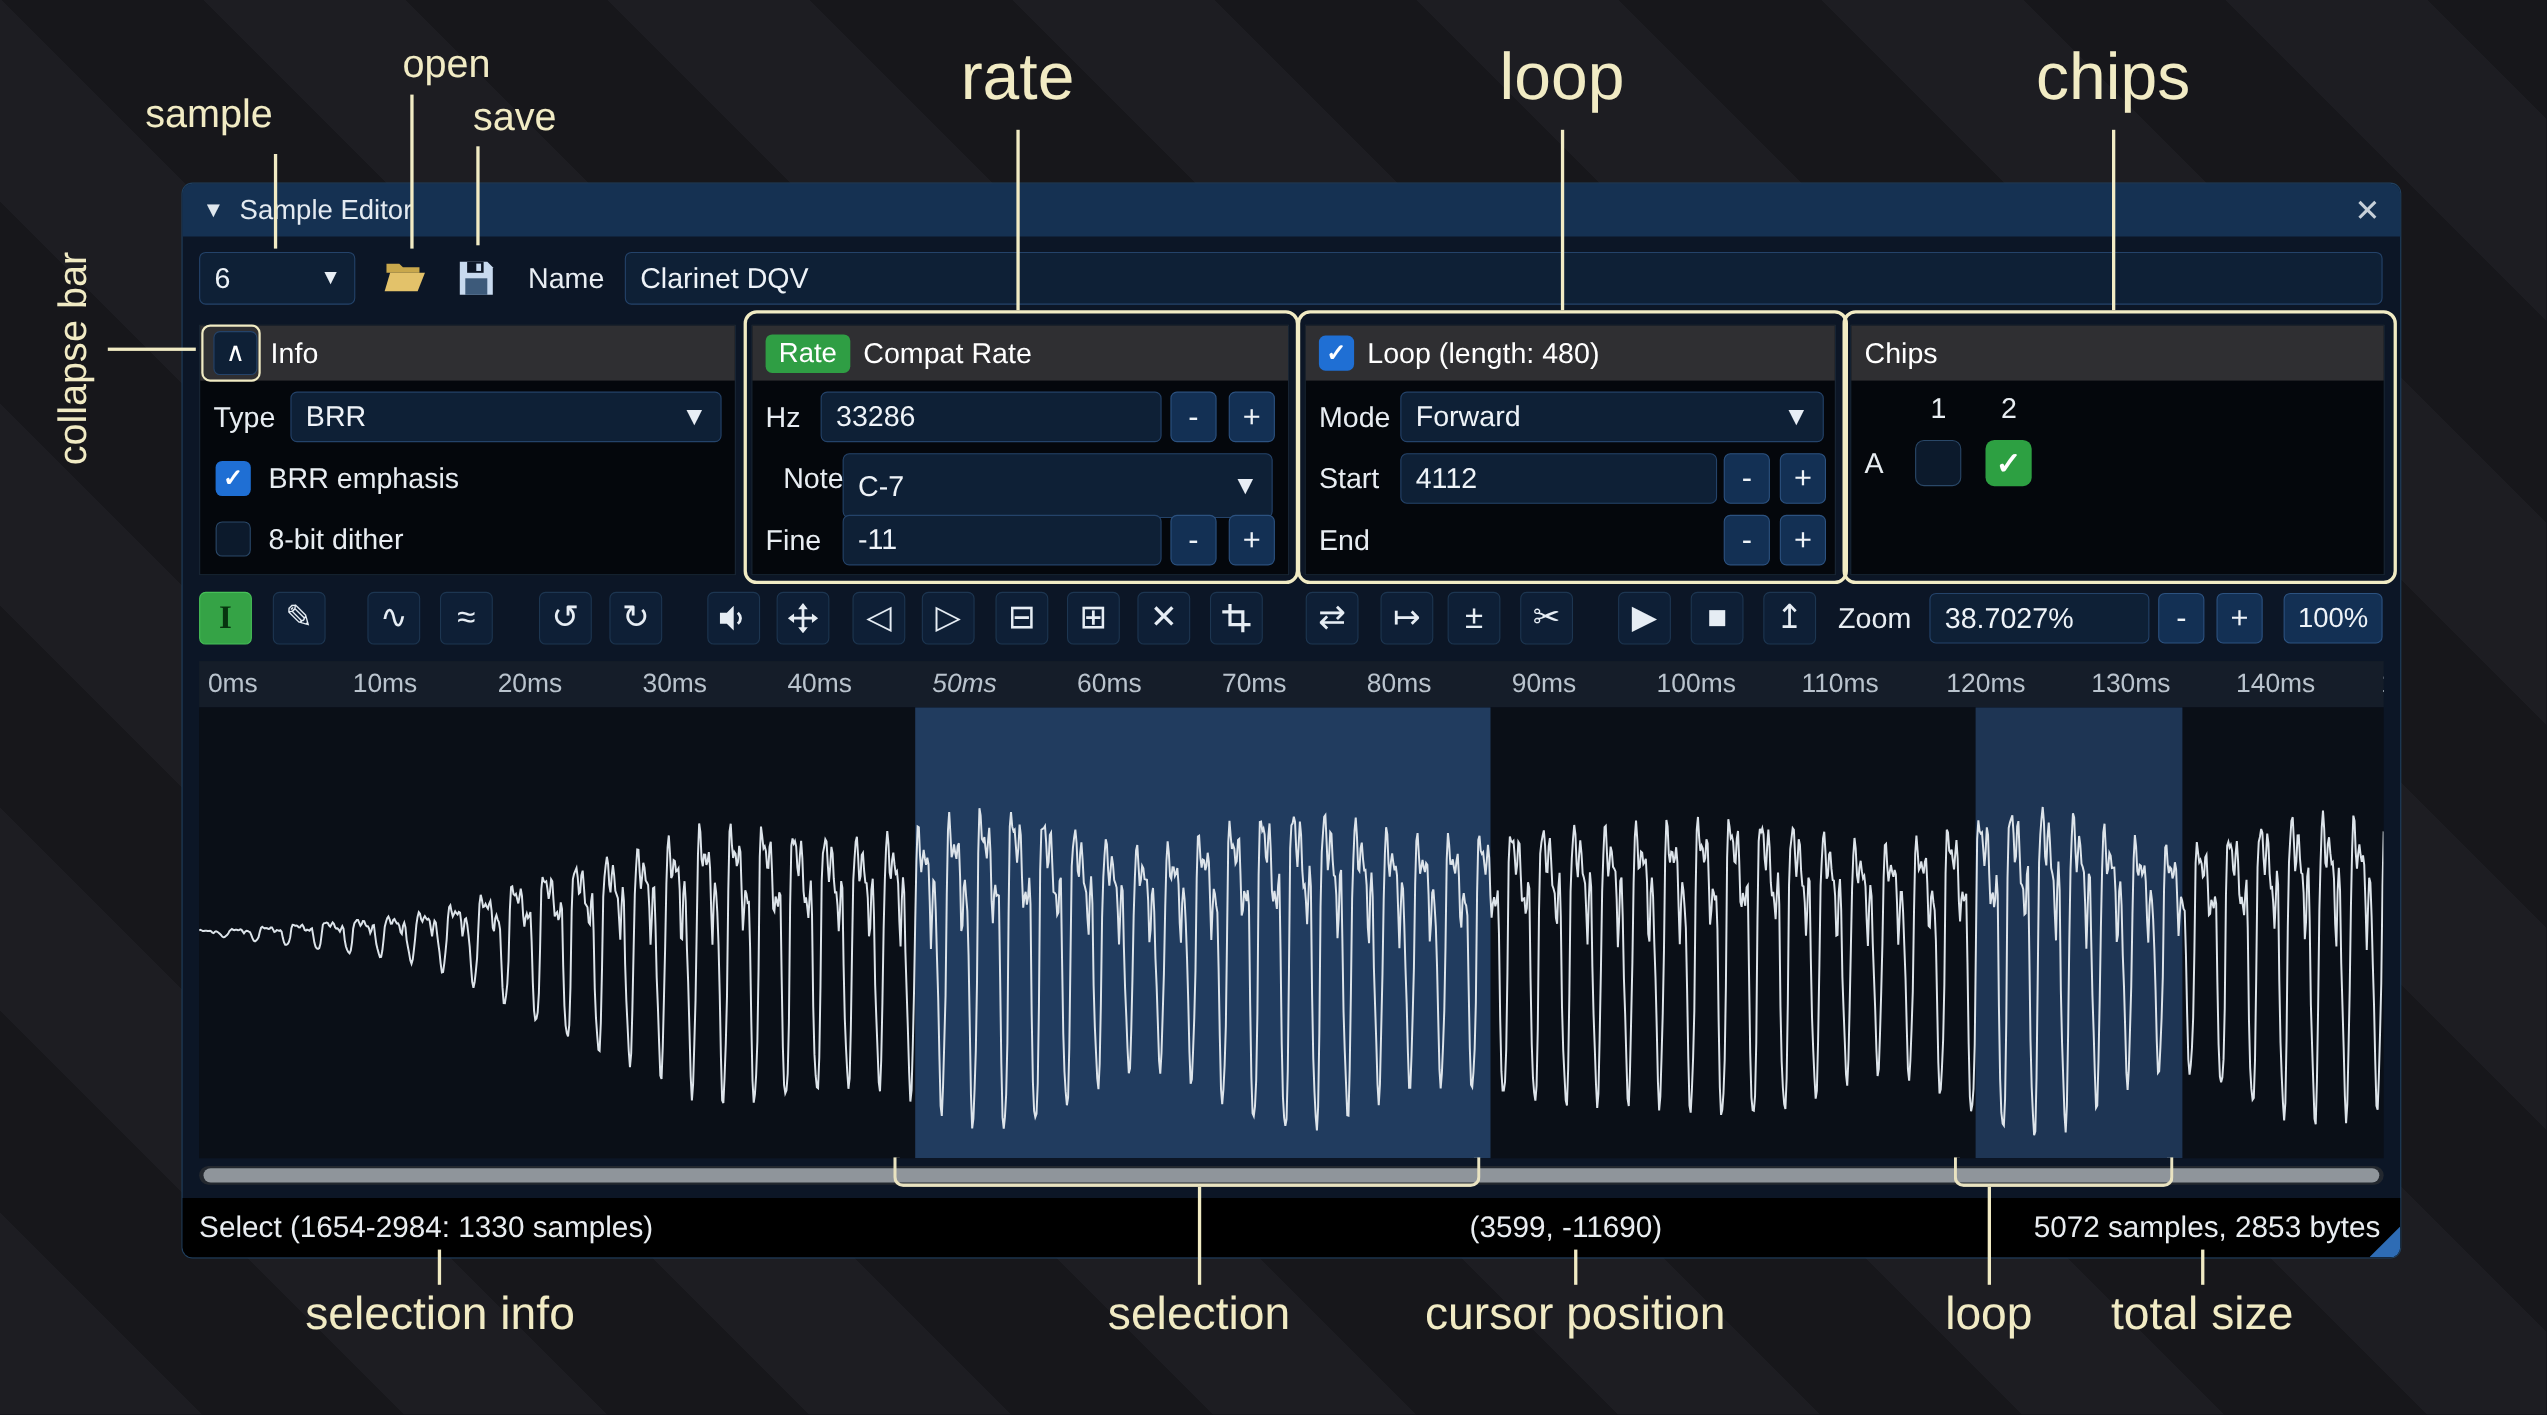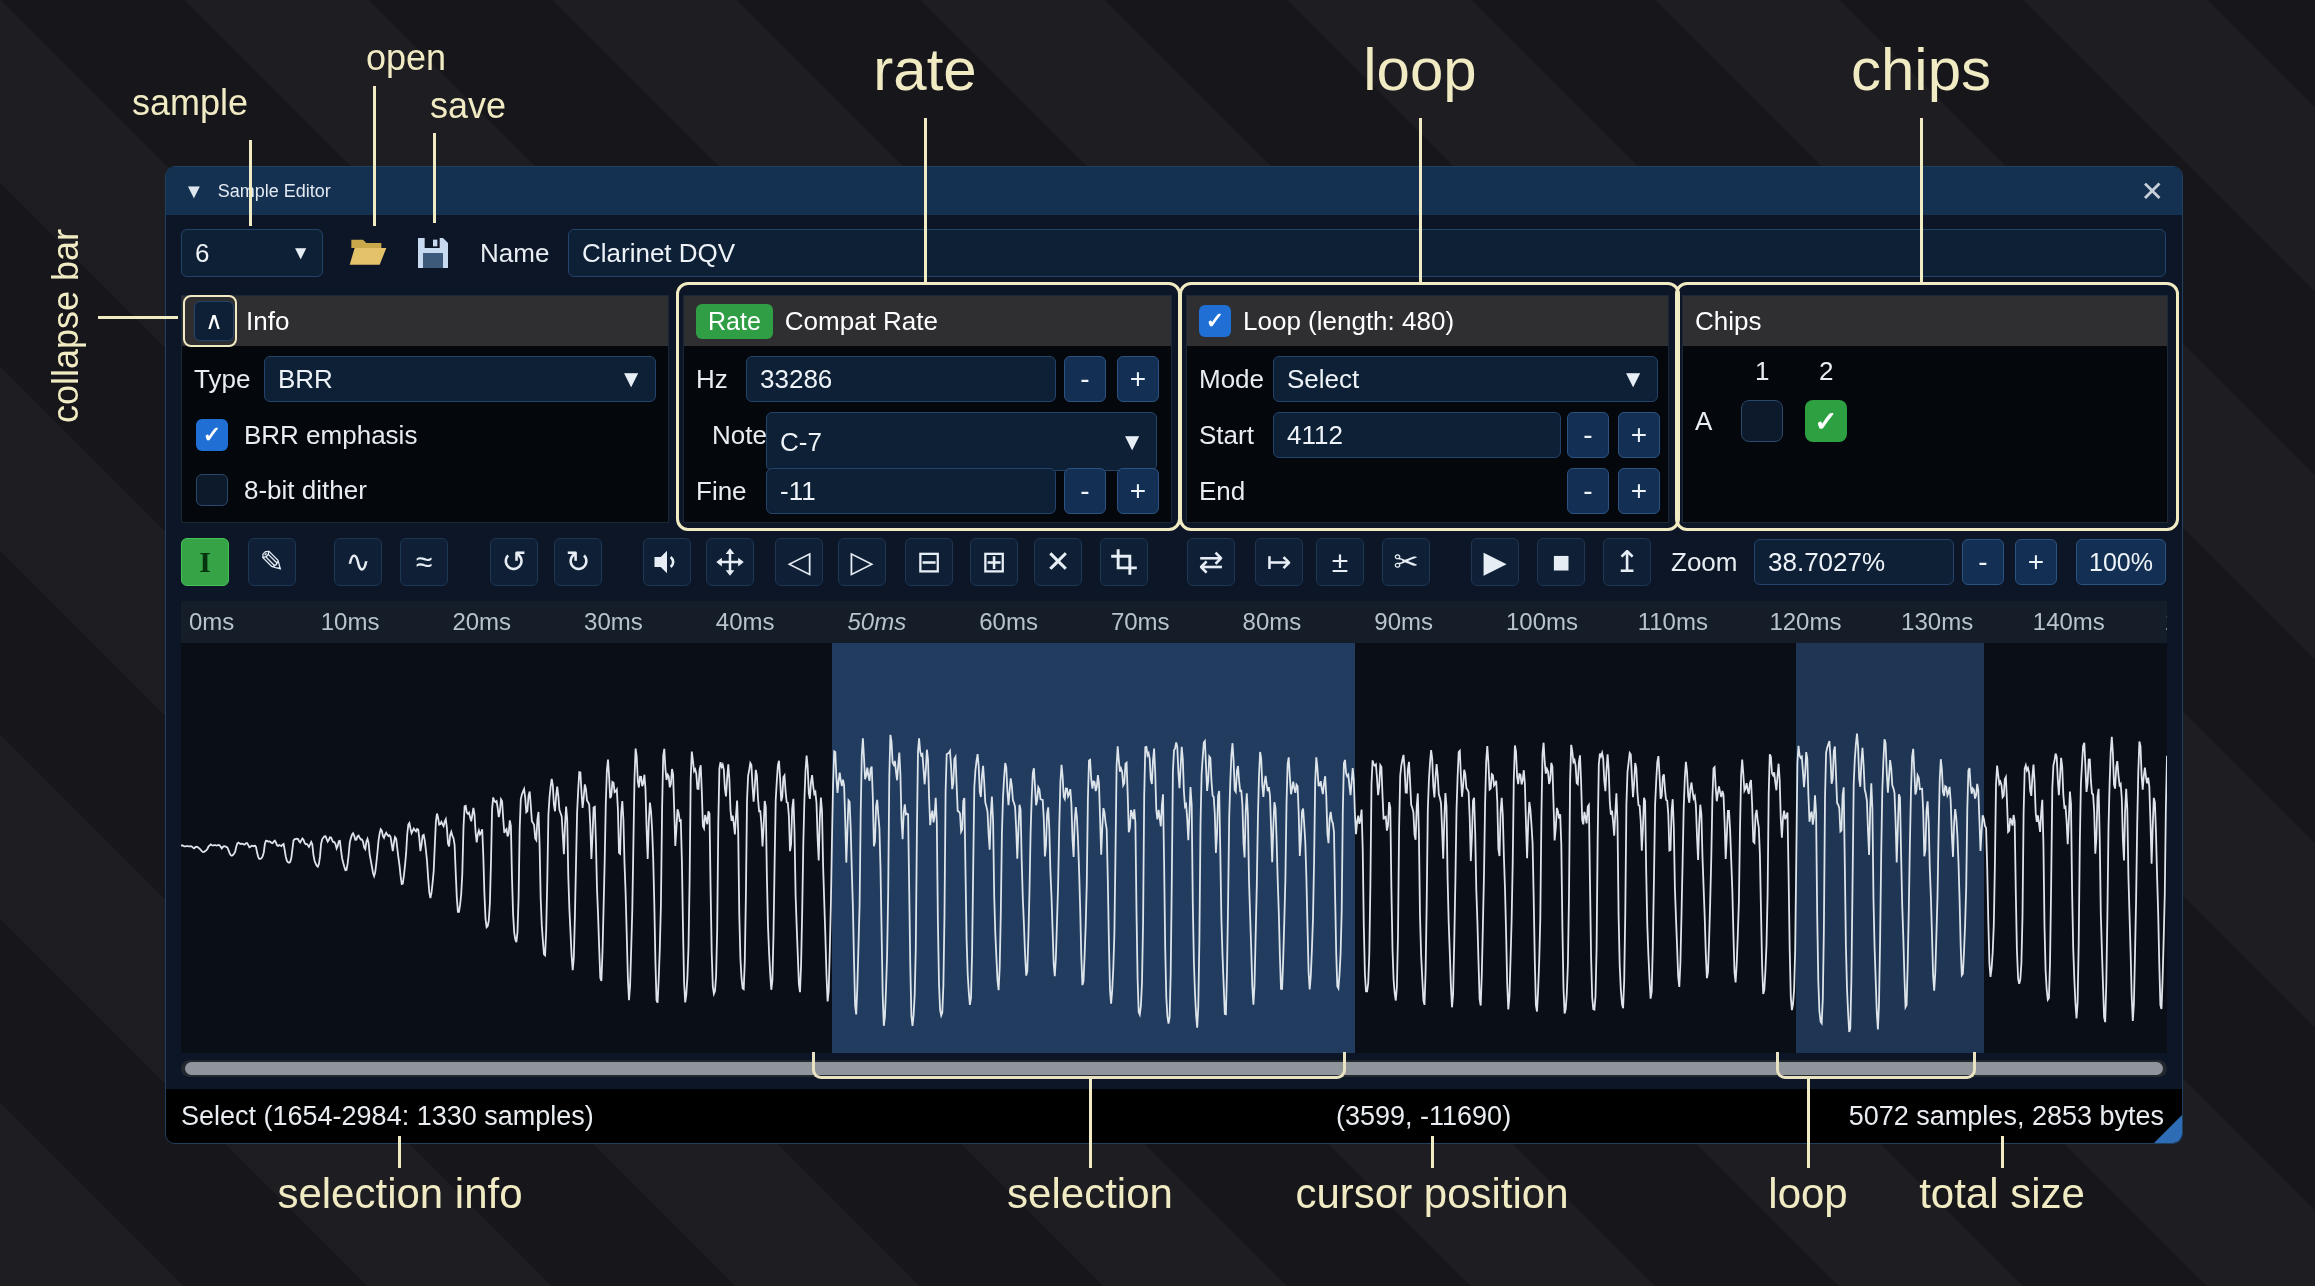--- a/index.html
+++ b/index.html
@@ -15,21 +15,21 @@
   .ann-lg{font-size:60px;}
   .ann-rot{transform:translate(-50%,-50%) rotate(-90deg);transform-origin:center;}
   .vline{position:absolute;width:3px;background:#f1ebc4;z-index:19;}
   .hline{position:absolute;height:3px;background:#f1ebc4;z-index:19;}
   .ann-box{position:absolute;border:3px solid #f1ebc4;border-radius:12px;z-index:18;pointer-events:none;}
   
   #win{position:absolute;left:165px;top:166px;width:2016px;height:976px;background:#0c1626;
        border:1px solid #20405f;border-radius:10px;color:#e8edf2;z-index:2;}
   #titlebar{position:absolute;left:0;top:0;right:0;height:48px;background:#153152;
        border-radius:9px 9px 0 0;display:flex;align-items:center;padding:0 18px;gap:14px;box-sizing:border-box;}
-  #titlebar .ttl{font-size:18px;color:#e3eaf1;}
+  #titlebar .ttl{font-size:25px;color:#e3eaf1;}
   .tri{font-size:20px;color:#dfe7ee;}
   #close-x{margin-left:auto;font-size:28px;color:#c7d0d9;cursor:default;}
   
   .field{background:#0e2036;border:1px solid #24436a;border-radius:6px;box-sizing:border-box;}
   .fld-txt{position:absolute;left:13px;top:50%;transform:translateY(-50%);font-size:26px;color:#eef3f8;}
   .dd-arrow{position:absolute;right:12px;top:50%;transform:translateY(-50%);font-size:19px;color:#e8eef5;}
   .lbl{font-size:26px;color:#e8edf2;}
   .icon-btn{position:absolute;width:48px;height:48px;border-radius:6px;display:flex;align-items:center;justify-content:center;}
   
   .panel{position:absolute;top:128px;height:228px;background:#04070c;border:1px solid #1a2838;box-sizing:border-box;}
@@ -153,21 +153,21 @@
 
     <div class="panel" style="left:1020px;width:483px;">
       <div class="phead">
         <div class="chk chk-on">
           <span>✓</span>
         </div>
         <span>Loop (length: 480)</span>
       </div>
       <span class="prow-lbl" style="left:12px;top:60px;line-height:46px;">Mode</span>
       <div class="field abs" style="left:86px;top:60px;right:10px;height:46px;">
-        <span class="fld-txt">Select</span>
+        <span class="fld-txt">Forward</span>
         <span class="dd-arrow" style="font-size:24px;">▼</span>
       </div>
 
       <span class="prow-lbl" style="left:12px;top:116px;line-height:46px;">Start</span>
       <div class="field abs" style="left:86px;top:116px;width:288px;height:46px;">
         <span class="fld-txt">4112</span>
       </div>
       <div class="sq-btn" style="left:380px;top:116px;">-</div>
       <div class="sq-btn" style="left:431px;top:116px;">+</div>
 

